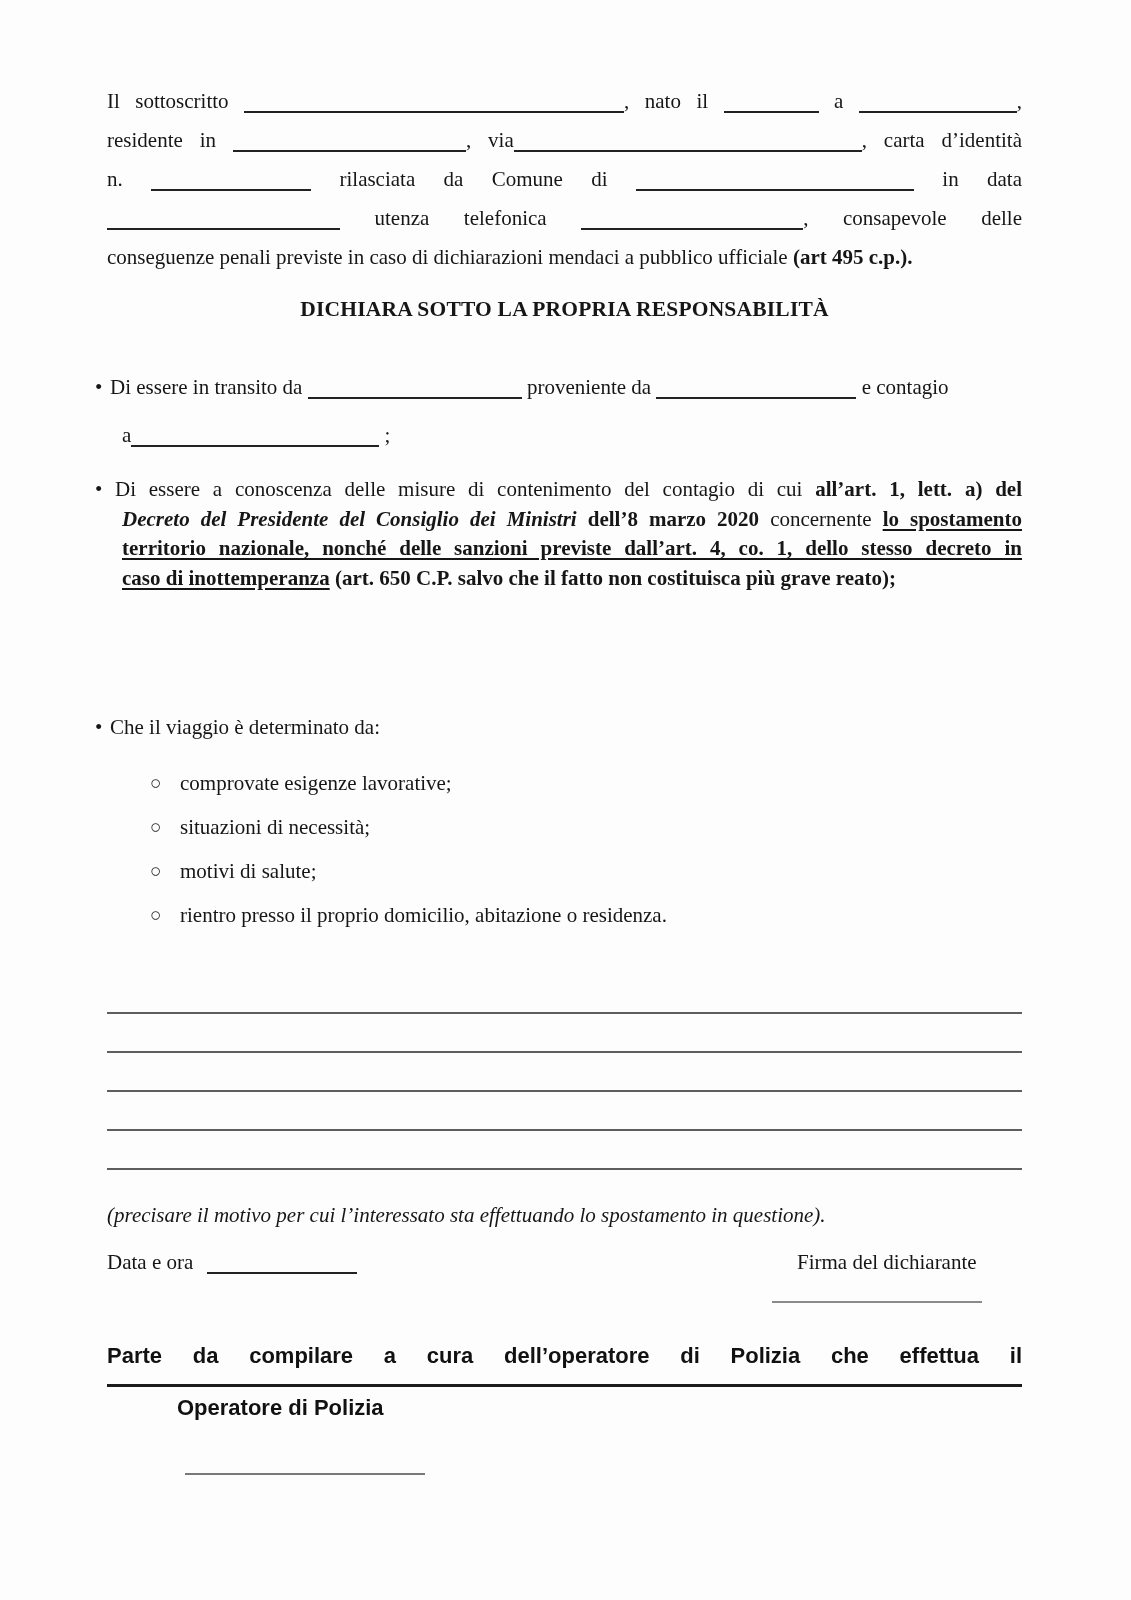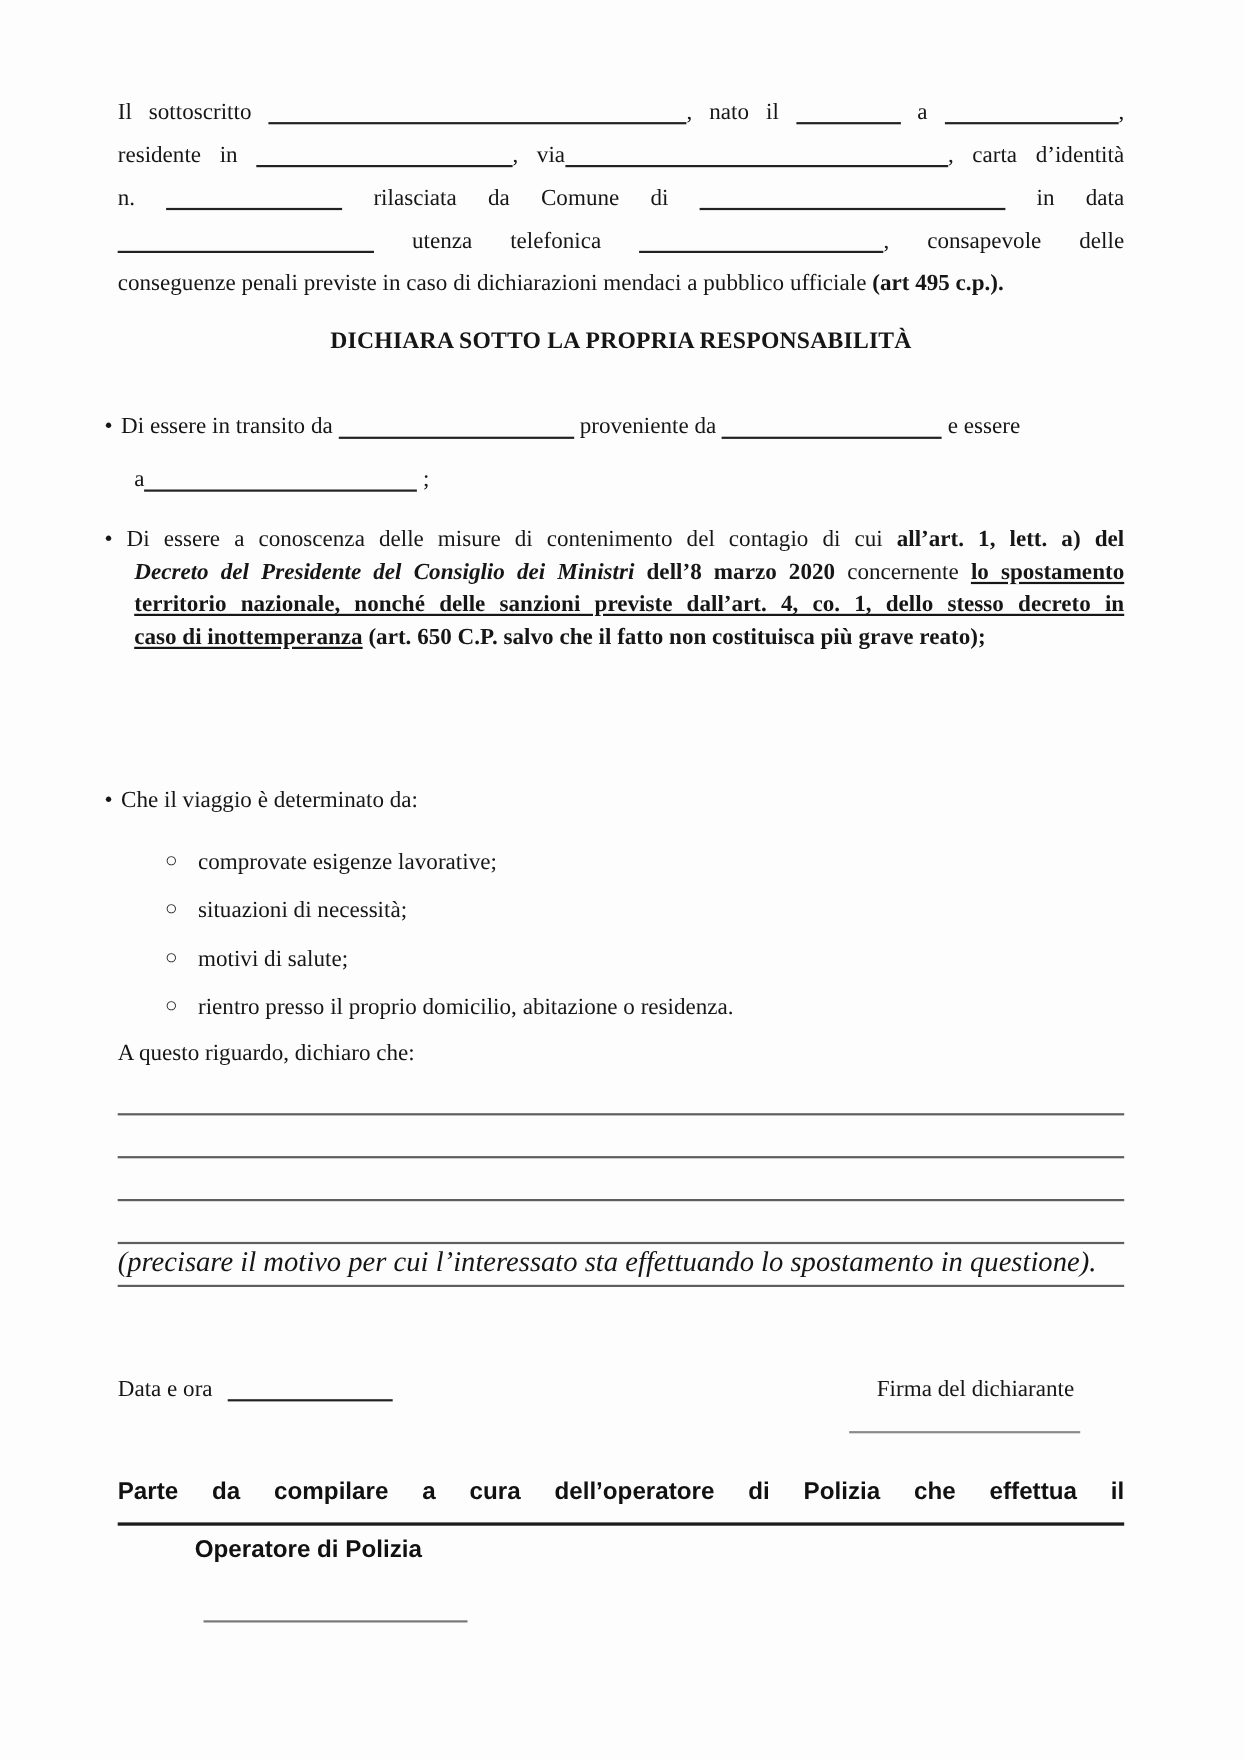--- a/index.html
+++ b/index.html
@@ -31,21 +31,21 @@
 
   .radios{position:absolute;top:770px;left:0;width:915px;font-size:21px;}
   .radio-row{position:relative;height:44px;padding-left:43px;display:flex;align-items:flex-start;}
   .rcirc{font-size:19px;line-height:26px;width:22px;flex:0 0 22px;color:#262626;}
   .rlabel{line-height:26px;padding-left:8px;}
 
   .declare{position:absolute;top:942px;left:0;font-size:21px;line-height:30px;}
 
   .rule{position:absolute;left:0;width:915px;height:0;border-bottom:2px solid #5e5e5e;}
 
-  .note{position:absolute;top:1132px;left:0;width:915px;font-size:26px;font-style:italic;line-height:30px;}
+  .note{position:absolute;top:1200px;left:0;width:915px;font-size:21px;font-style:italic;line-height:30px;}
 
   .footer-row{position:absolute;top:1248px;left:0;width:915px;font-size:21px;line-height:28px;}
   .dataora{position:absolute;left:0;top:0;}
   .dataora .blank{margin-left:14px;}
   .firma{position:absolute;left:690px;top:0;width:215px;}
   .firma-line{position:absolute;top:1301px;left:665px;width:210px;height:0;border-bottom:2px solid #8a8a8a;}
 
   .police{position:absolute;top:1340px;left:0;width:915px;
           font-family:"Liberation Sans","DejaVu Sans",sans-serif;font-weight:bold;
           font-size:22px;line-height:31px;color:#111111;}
@@ -66,21 +66,21 @@
       <div class="jline"><span>residente in </span><span class="blank" style="width: 233px;"></span><span>, via</span><span class="blank" style="width: 348px;"></span><span>, carta d’identità</span></div>
       <div class="jline"><span>n. </span><span class="blank" style="width: 160px;"></span><span> rilasciata da Comune di </span><span class="blank" style="width: 278px;"></span><span> in data</span></div>
       <div class="jline"><span class="blank" style="width: 233px;"></span><span> utenza telefonica </span><span class="blank" style="width: 222px;"></span><span>, consapevole delle</span></div>
       <div class="pline"><span>conseguenze penali previste in caso di dichiarazioni mendaci a pubblico ufficiale </span><span style="font-weight: bold;">(art 495 c.p.).</span></div>
     </div>
 
     <h1 class="heading">DICHIARA SOTTO LA PROPRIA RESPONSABILITÀ</h1>
 
     <div class="bullet b1">
       <span class="bdot">•</span>
-      <div class="pline l1"><span>Di essere in transito da </span><span class="blank" style="width: 214px;"></span><span> proveniente da </span><span class="blank" style="width: 200px;"></span><span> e essere</span></div>
+      <div class="pline l1"><span>Di essere in transito da </span><span class="blank" style="width: 214px;"></span><span> proveniente da </span><span class="blank" style="width: 200px;"></span><span> e contagio</span></div>
       <div class="pline l2"><span>a</span><span class="blank" style="width: 248px;"></span><span> ;</span></div>
     </div>
 
     <div class="bullet b2">
       <span class="bdot">•</span>
       <div class="jline l1"><span>Di essere a conoscenza delle misure di contenimento del contagio di cui </span><span style="font-weight: bold;">all’art. 1, lett. a) del</span></div>
       <div class="jline"><span style="font-weight: bold; font-style: italic;">Decreto del Presidente del Consiglio dei Ministri</span><span> </span><span style="font-weight: bold;">dell’8 marzo 2020</span><span> concernente </span><span class="u" style="font-weight: bold; text-decoration: underline;">lo spostamento</span></div>
       <div class="jline"><span class="u" style="font-weight: bold; text-decoration: underline;">territorio nazionale, nonché delle sanzioni previste dall’art. 4, co. 1, dello stesso decreto in</span></div>
       <div class="pline"><span class="u" style="font-weight: bold; text-decoration: underline;">caso di inottemperanza</span><span> </span><span style="font-weight: bold; text-align: right;">(art. 650 C.P. salvo che il fatto non costituisca più grave reato);</span></div>
     </div>
@@ -102,21 +102,20 @@
       <div class="radio-row">
         <span class="rcirc">○</span>
         <span class="rlabel">motivi di salute;</span>
       </div>
       <div class="radio-row">
         <span class="rcirc">○</span>
         <span class="rlabel">rientro presso il proprio domicilio, abitazione o residenza.</span>
       </div>
     </div>
 
-    <div class="declare">A questo riguardo, dichiaro che:</div>
 
     <div class="rule" style="top:1012px"></div>
     <div class="rule" style="top:1051px"></div>
     <div class="rule" style="top:1090px"></div>
     <div class="rule" style="top:1129px"></div>
     <div class="rule" style="top:1168px"></div>
 
     <div class="note">(precisare il motivo per cui l’interessato sta effettuando lo spostamento in questione).</div>
 
     <div class="footer-row">

